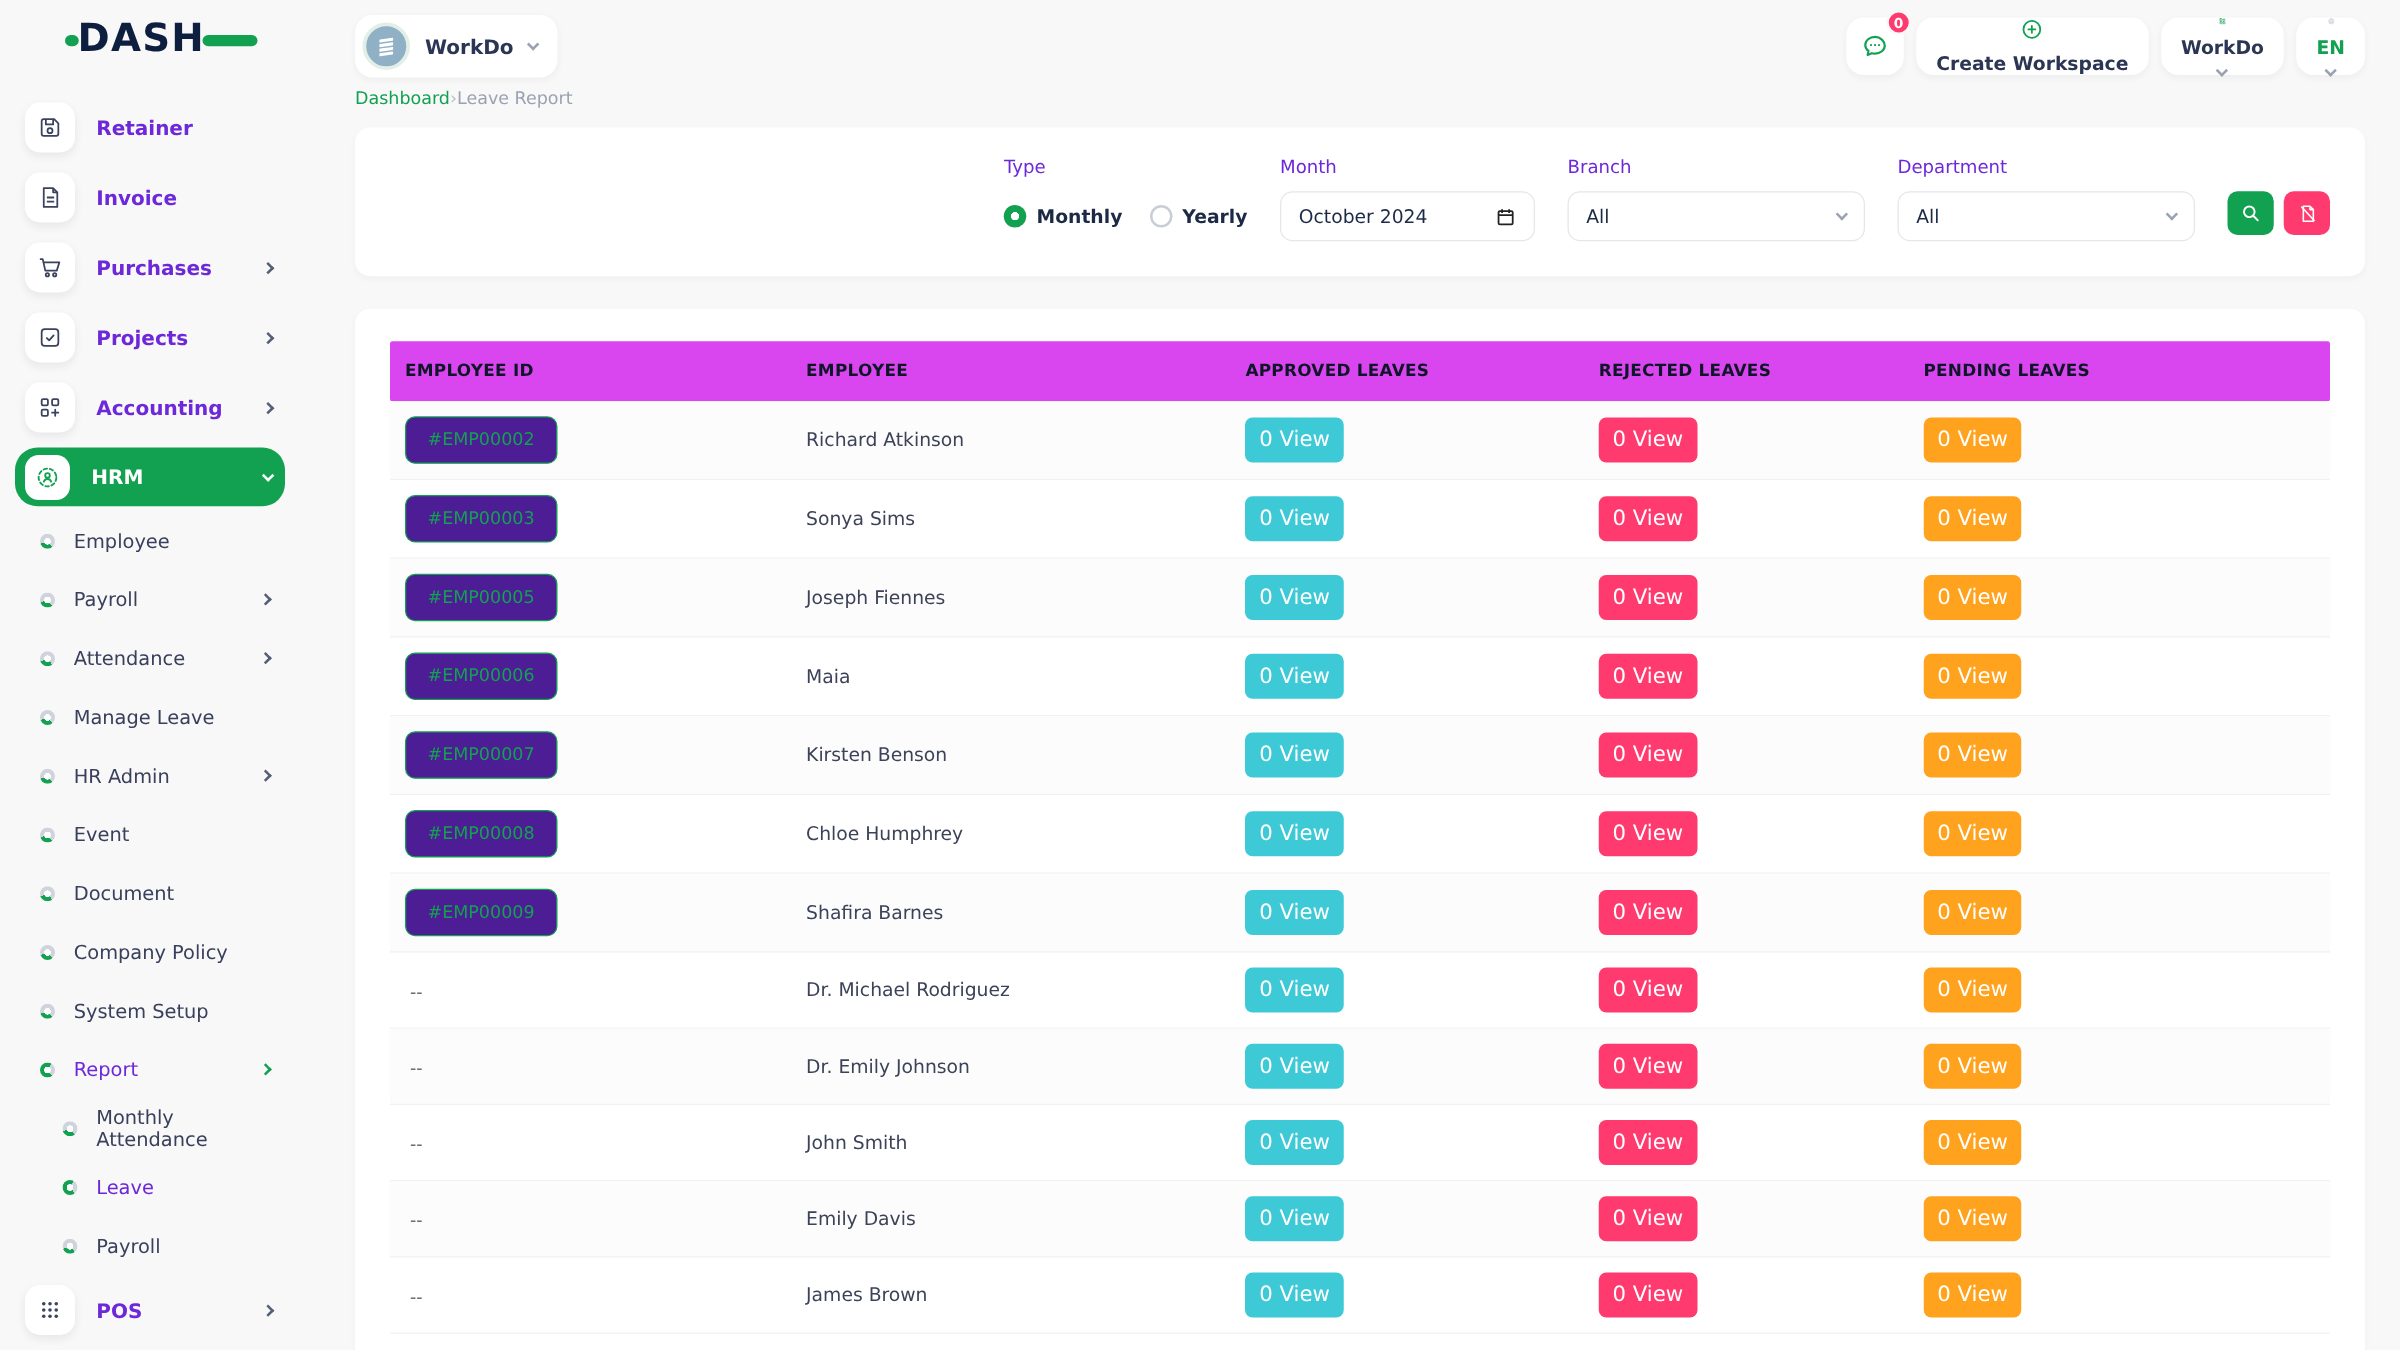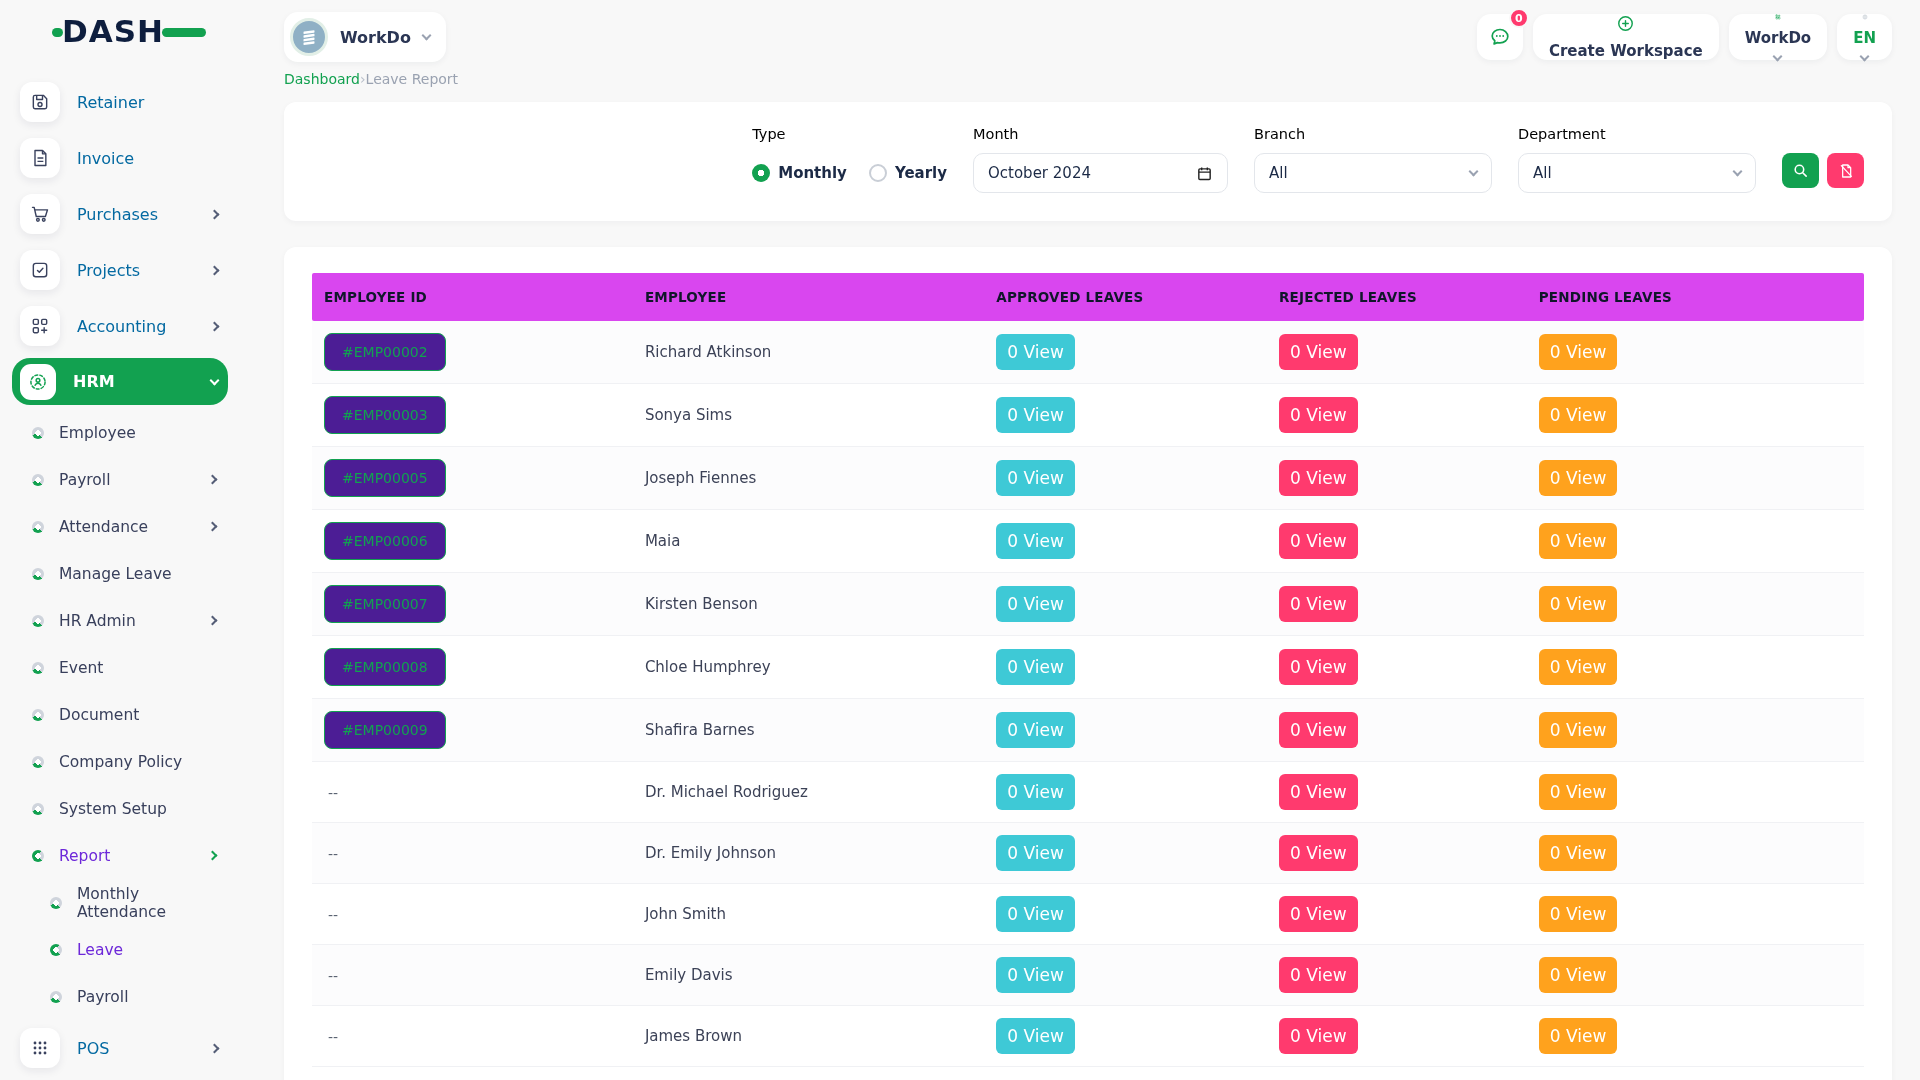--- a/index.html
+++ b/index.html
@@ -11,21 +11,21 @@
   
   .sidebar { position:absolute; left:0; top:0; width:240px; height:1080px; }
   .logo { height:62px; display:flex; align-items:center; padding-left:62px; position:relative; cursor:pointer; }
   .logo-text { font-size:31px; font-weight:800; letter-spacing:1px; color:#0e1e3e; position:relative; }
   .logo-dot { position:absolute; left:52px; top:28px; width:11px; height:9px; border-radius:5px; background:#12a150; }
   .logo-bar { position:absolute; left:162px; top:28px; width:44px; height:9px; border-radius:5px; background:#12a150; }
   .nav { padding:12px 12px 0 12px; }
   .nav-item { display:flex; align-items:center; height:56px; padding:0 10px 0 8px; cursor:pointer; }
   .chip { width:40px; height:40px; background:#fff; border-radius:12px; box-shadow:0 3px 8px rgba(20,30,60,.08);
           display:flex; align-items:center; justify-content:center; flex:none; }
-  .nav-label { margin-left:17px; font-size:16px; color:#0369a1; font-weight:400; flex:1; }
+  .nav-label { margin-left:17px; font-size:16px; color:#6d28d9; font-weight:700; flex:1; }
   .chev { width:7px; height:7px; border-right:2px solid #555e77; border-bottom:2px solid #555e77; flex:none; }
   .chev.r { transform:rotate(-45deg); }
   .chev.d { transform:rotate(45deg); margin-top:-3px; }
   .chev.white { border-color:#fff; }
   .chev.green { border-color:#12a150; }
   .chev.gray { border-color:#9aa2b1; }
   .nav-item.active { background:#12a150; border-radius:18px; height:47px; margin:4px 0; }
   .nav-item.active .chip { width:36px; height:36px; border-radius:11px; box-shadow:none; }
   .nav-item.active .nav-label { color:#fff; font-weight:700; }
   .sub-item { display:flex; align-items:center; height:47px; padding-left:20px; cursor:pointer; }
@@ -60,31 +60,31 @@
   
   .page-title { margin-top:24px; font-size:25px; font-weight:700; color:#15203a; }
   .breadcrumb { margin-top:9px; display:flex; align-items:center; font-size:14px; }
   .bc-link { color:#12a150; cursor:pointer; }
   .bc-sep { color:#b9bfca; font-size:14px; }
   .bc-current { color:#9aa2b1; }
   
   .filter-card { margin-top:15px; background:#fff; border-radius:12px; box-shadow:0 2px 6px rgba(20,30,60,.04);
     padding:24px 28px 28px; display:flex; justify-content:flex-end; align-items:flex-start; gap:26px; }
   .fgroup { display:flex; flex-direction:column; gap:11px; }
-  .flabel { font-size:14.5px; color:#000000; }
+  .flabel { font-size:14.5px; color:#6d28d9; }
   .radio-row { display:flex; align-items:center; gap:22px; height:40px;text-align:right; }
   .radio-opt { display:flex; align-items:center; gap:8px; cursor:pointer; }
   .radio { width:18px; height:18px; border-radius:50%; flex:none; }
   .radio.checked { background: radial-gradient(circle at center, #fff 0 3.2px, #12a150 3.4px); }
   .radio.unchecked { border:2px solid #c9ced6; background:#fff; }
   .radio-label { font-size:15px; font-weight:700; color:#1c2a46; }
   .control { height:40px; border:1px solid #e3e6eb; border-radius:10px; background:#fff; display:flex;
     align-items:center; padding:0 14px; cursor:pointer; }
   .control .ctext { font-size:15px; color:#1c2a46; flex:1; }
-  .month-control { width:255px; }
+  .month-control { width:204px; }
   .select-control { width:238px; }
   .factions { display:flex; gap:8px; padding-top:27px; }
   .sq-btn { width:37px; height:35px; border:none; border-radius:8px; display:flex; align-items:center;
     justify-content:center; cursor:pointer; }
   .sq-btn.green { background:#12a150; }
   .sq-btn.pink { background:#ff3a6e; }
   
   .table-card { margin-top:26px; background:#fff; border-radius:12px; box-shadow:0 2px 6px rgba(20,30,60,.04);
     padding:26px 28px 0; height:900px; }
   .grid-row { display:grid; grid-template-columns:21% 23% 18.5% 17% 20.5%; align-items:center; }

